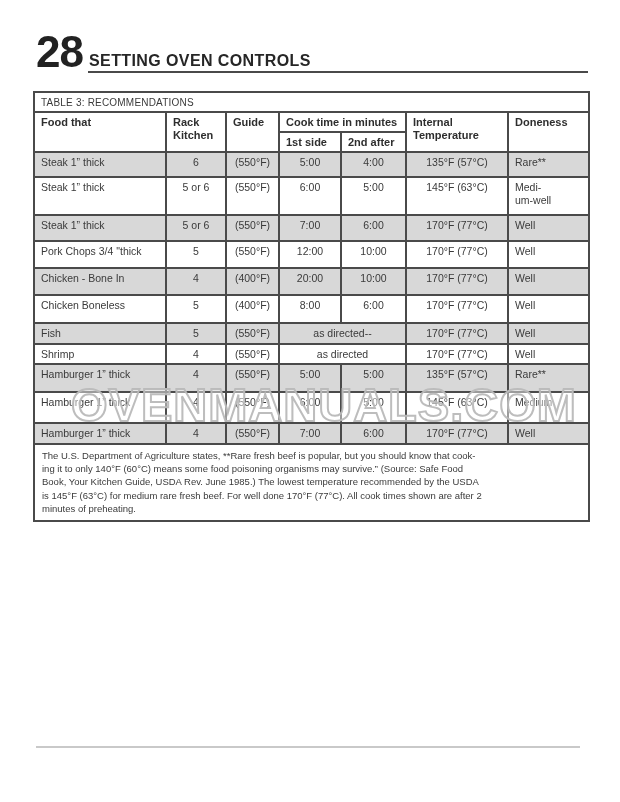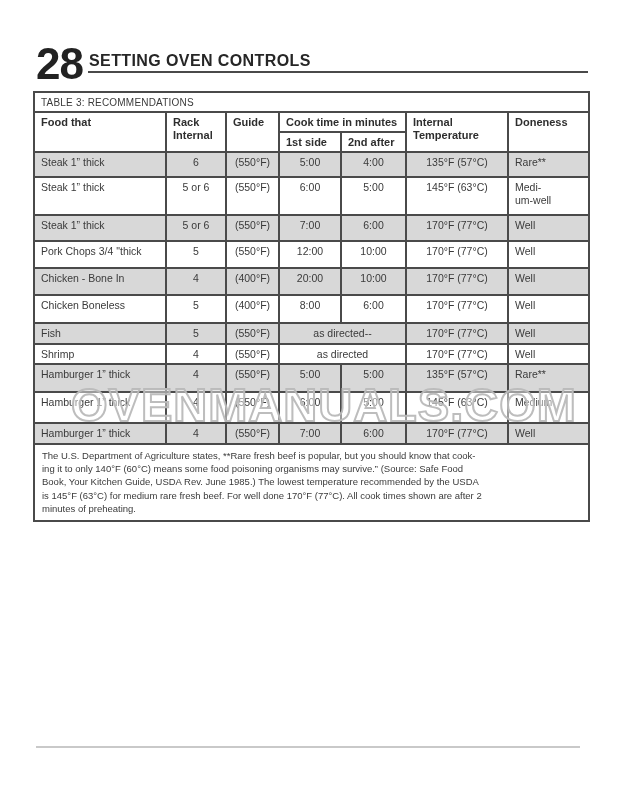--- a/index.html
+++ b/index.html
@@ -14,21 +14,20 @@
 
   
   .page-number {
     position: absolute;
     left: 36px; top: 30px;
     font-size: 44px;
     font-weight: bold;
     letter-spacing: -1px;
     color: #222;
     line-height: 1;
-    margin-top: 12px;
   }
   .section-title {
     position: absolute;
     left: 89px; top: 52px;
     font-size: 16px;
     font-weight: bold;
     letter-spacing: 0.4px;
     color: #262626;
     text-align: right;
   }
@@ -128,21 +127,21 @@
         <col style="width:81px">
     </colgroup>
 
     <tbody>
         <tr>
       <td colspan="7" class="caption-cell">TABLE 3: RECOMMENDATIONS</td>
     </tr>
 
     <tr class="hdr-a" style="height:16px">
       <th rowspan="2">Food that</th>
-      <th rowspan="2">Rack Internal</th>
+      <th rowspan="2">Rack Kitchen</th>
       <th rowspan="2">Guide</th>
       <th colspan="2">Cook time in minutes</th>
       <th rowspan="2">Internal Temperature</th>
       <th rowspan="2">Doneness</th>
     </tr>
     <tr class="hdr-b">
       <th>1st side</th>
       <th>2nd after</th>
     </tr>
 

